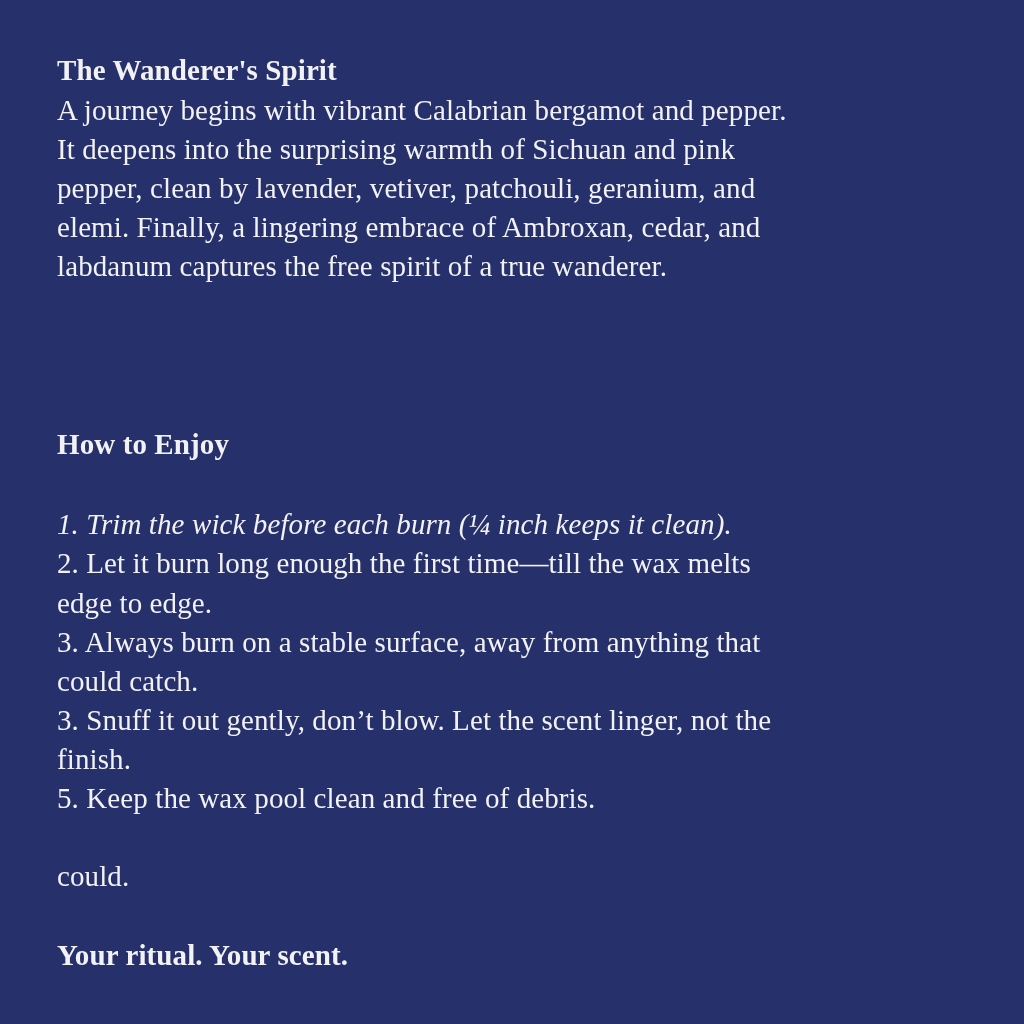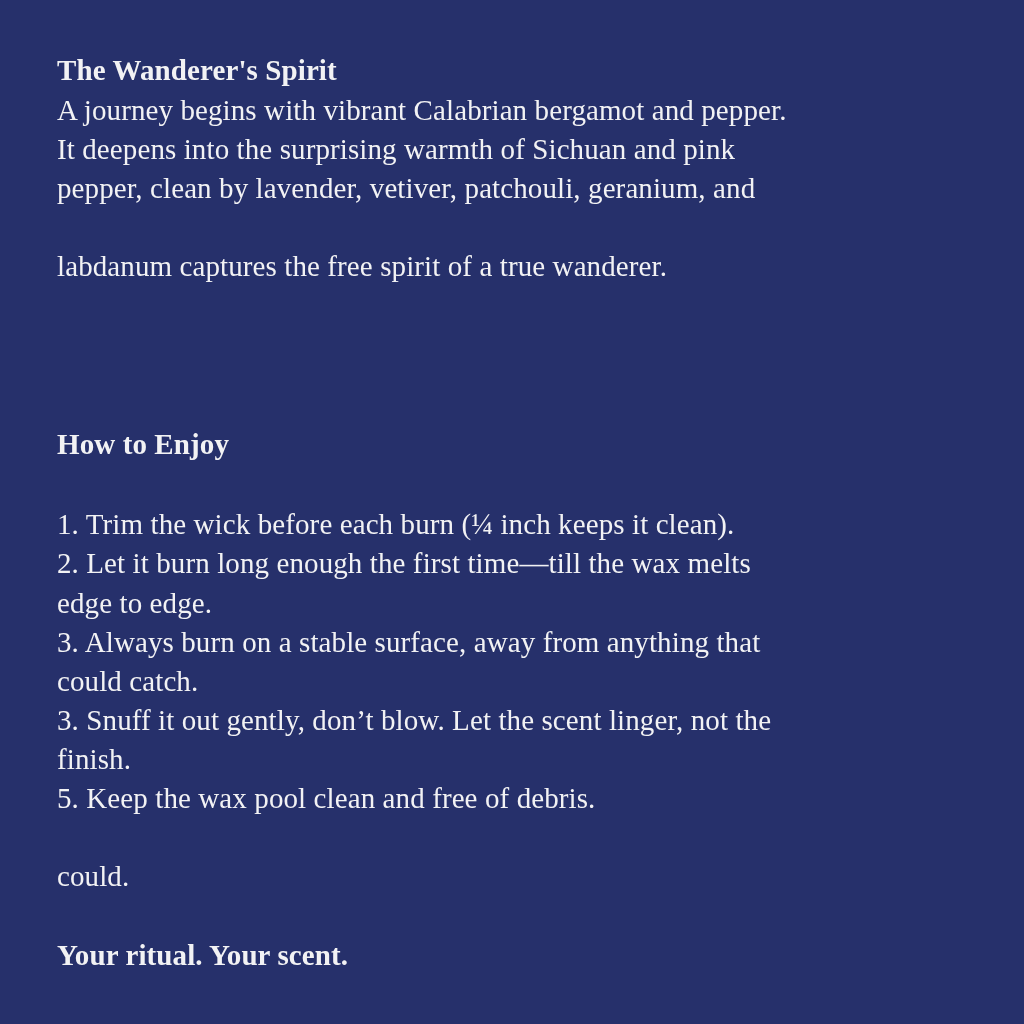--- a/index.html
+++ b/index.html
@@ -38,25 +38,26 @@
   </style>
 </head>
 <body>
 
 <div class="page">
 
   <div class="line bold" style="top:51px;">The Wanderer's Spirit</div>
   <div class="line" style="top:91px;">A journey begins with vibrant Calabrian bergamot and pepper.</div>
   <div class="line" style="top:130px;">It deepens into the surprising warmth of  Sichuan and pink</div>
   <div class="line" style="top:169px;">pepper, clean by lavender, vetiver, patchouli, geranium, and</div>
+  <div class="line" style="top:208px;">elemi. Finally, a lingering embrace of  Ambroxan, cedar, and</div>
   <div class="line" style="top:247px;">labdanum captures the free spirit of  a true wanderer.</div>
 
   <div class="line bold" style="top:425px;">How to Enjoy</div>
 
-  <div class="line" style="top:505px;">1. Trim the wick before each burn (¼ inch keeps it clean).</div>
+  <div class="line" style="top:505px;font-style:italic;">1. Trim the wick before each burn (¼ inch keeps it clean).</div>
   <div class="line" style="top:544px;">2. Let it burn long enough the first time—till the wax melts</div>
   <div class="line" style="top:584px;">edge to edge.</div>
   <div class="line" style="top:623px;">3. Always burn on a stable surface, away from anything that</div>
   <div class="line" style="top:662px;">could catch.</div>
   <div class="line" style="top:701px;">3. Snuff  it out gently, don’t blow. Let the scent linger, not the</div>
   <div class="line" style="top:740px;">finish.</div>
   <div class="line" style="top:779px;">5. Keep the wax pool clean and free of  debris.</div>
   <div class="line" style="top:857px;">could.</div>
 
   <div class="line bold" style="top:936px;">Your ritual. Your scent.</div>

